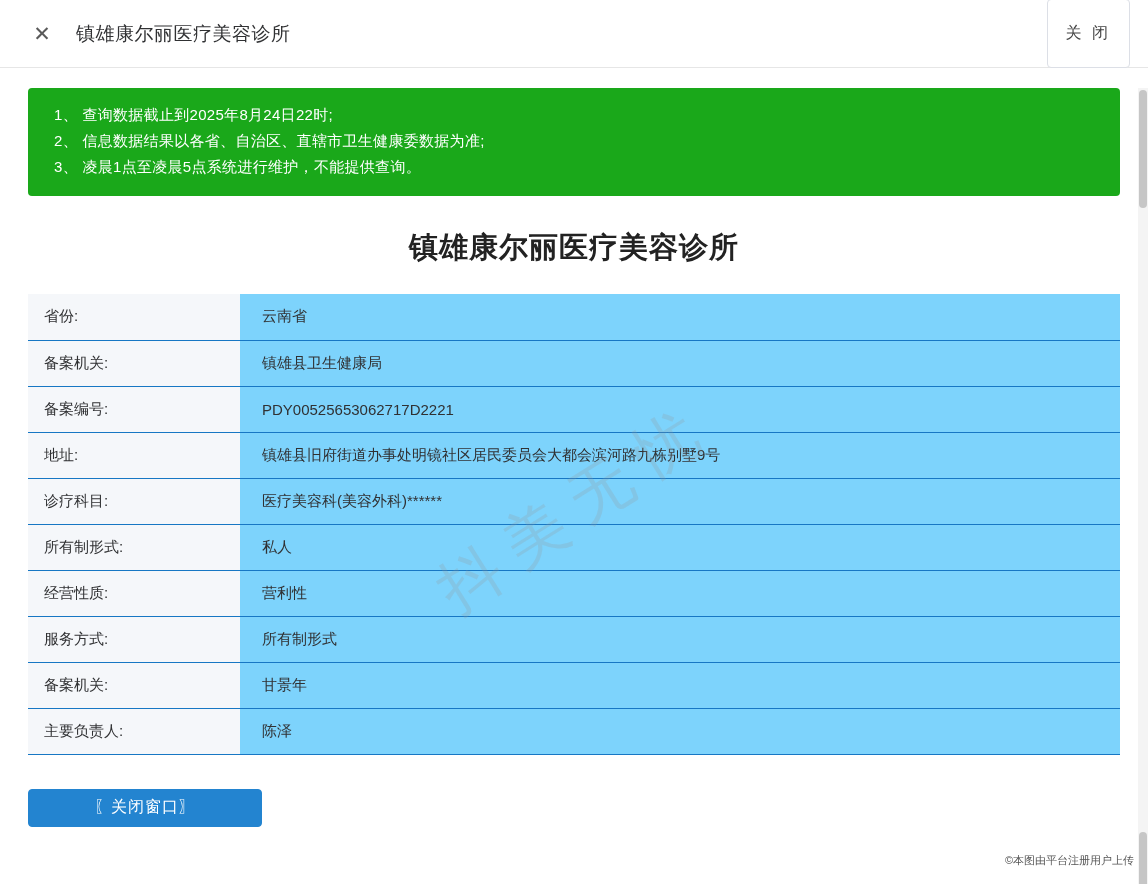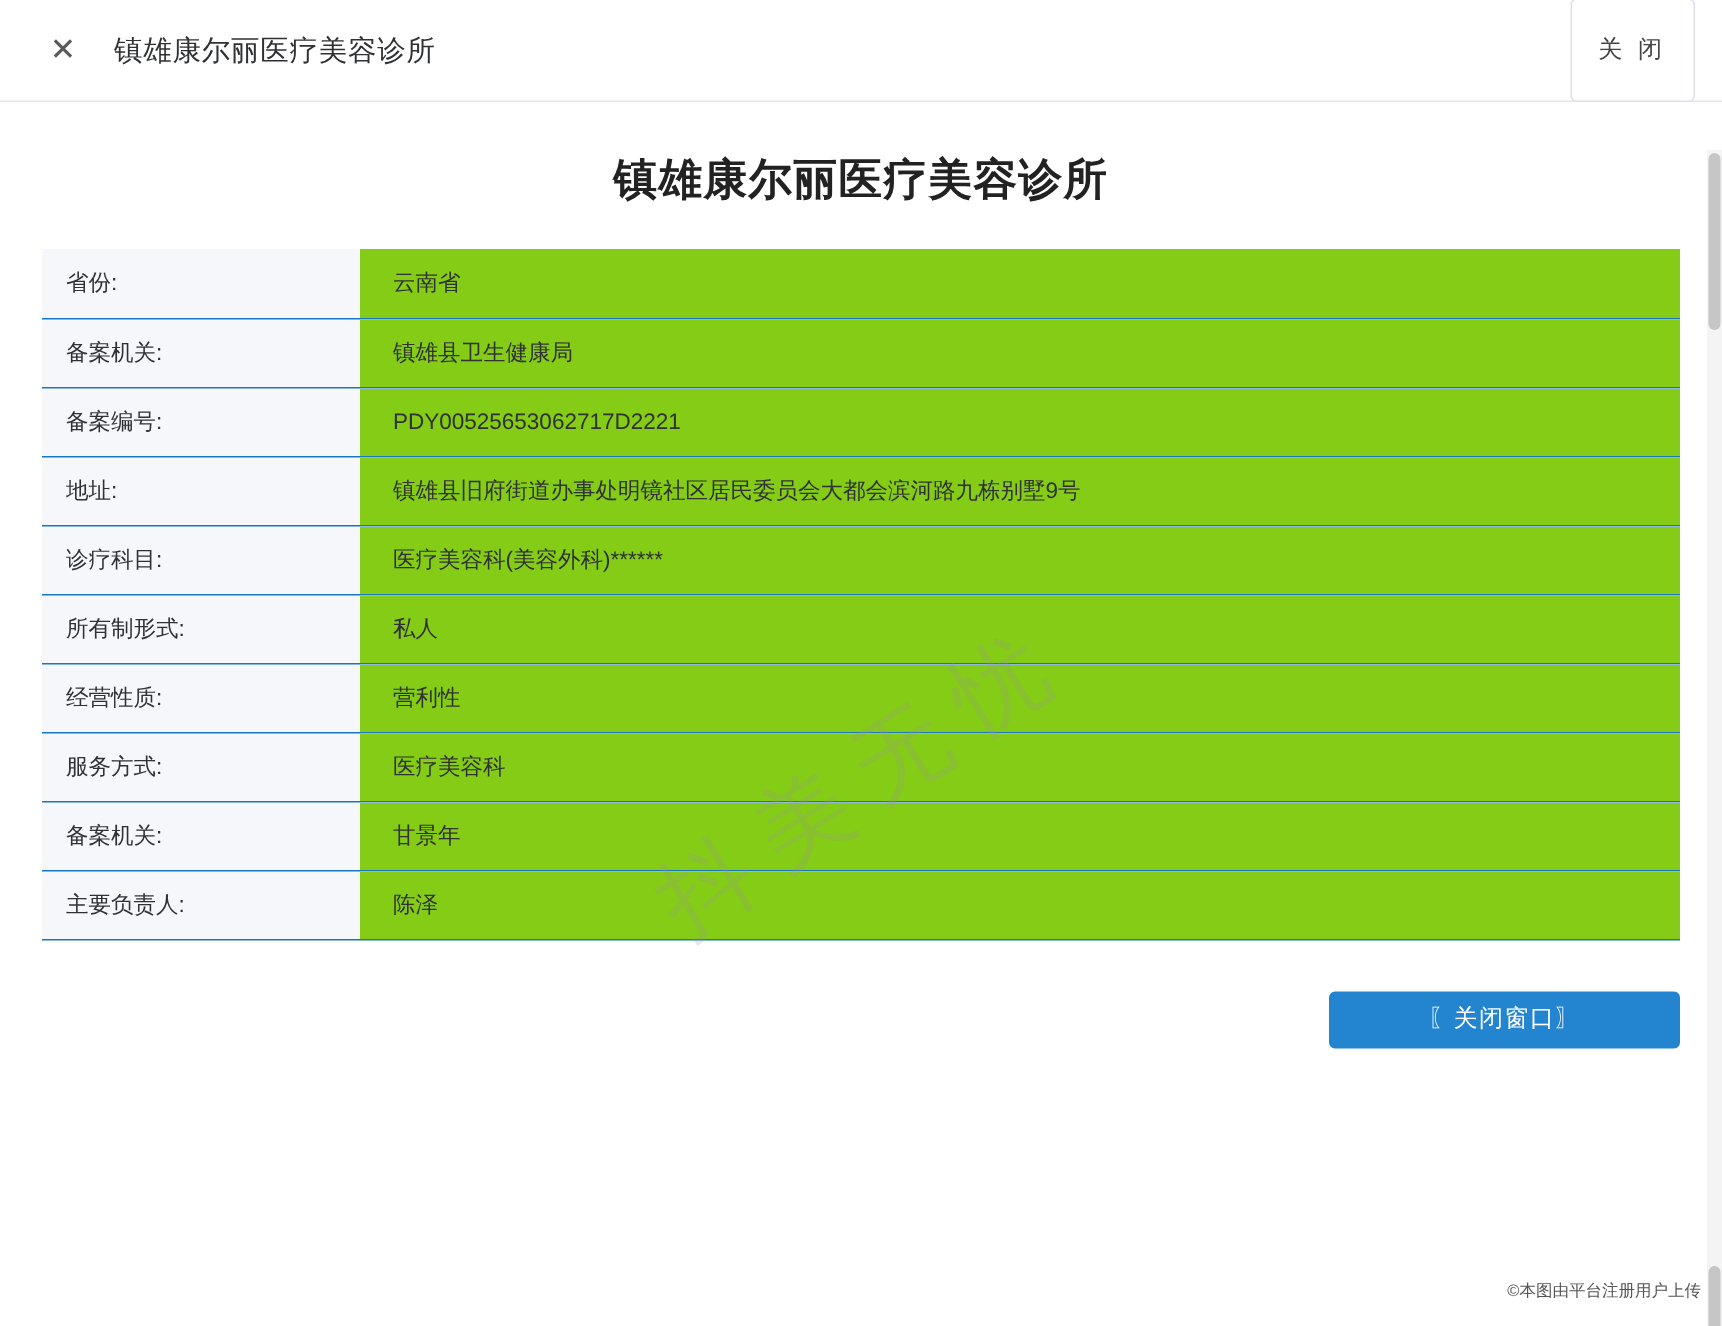--- a/index.html
+++ b/index.html
@@ -138,33 +138,33 @@
     padding: 0;
   }
   .info-table td.label {
     width: 196px;
     background: #f5f7fa;
     padding-left: 16px;
     color: #303133;
   }
   .info-table td.value {
     padding-left: 22px;
-    background: #84cc16;
+    background: #7dd3fc;
     color: #303133;
     white-space: nowrap;
     overflow: hidden;
     text-overflow: ellipsis;
   }
   .info-table tr.last td { border-bottom: 1px solid #e4e7ed; }
 
   
   .footer {
     margin-top: 34px;
     display: flex;
-    justify-content: flex-end;
+    justify-content: flex-start;
   }
   .close-window-btn {
     width: 234px;
     height: 38px;
     background: #2384d0;
     border: 1px solid #2384d0;
     border-radius: 4px;
     color: #ffffff;
     font-size: 16px;
     letter-spacing: 1px;
@@ -215,20 +215,25 @@
   <button class="close-btn">关 闭</button>
 </div>
 
 <div class="page">
 
   <div class="scrollbar-track">
     <div class="scrollbar-thumb"></div>
     <div class="scrollbar-thumb2"></div>
   </div>
 
+  <div class="notice">
+    <div class="notice-line">1、 查询数据截止到2025年8月24日22时;</div>
+    <div class="notice-line">2、 信息数据结果以各省、自治区、直辖市卫生健康委数据为准;</div>
+    <div class="notice-line">3、 凌晨1点至凌晨5点系统进行维护，不能提供查询。</div>
+  </div>
 
   <div class="doc-title">镇雄康尔丽医疗美容诊所</div>
 
   <table class="info-table">
     <tbody>
       <tr>
         <td class="label">省份:</td>
         <td class="value">云南省</td>
       </tr>
       <tr>
@@ -250,21 +255,21 @@
       <tr>
         <td class="label">所有制形式:</td>
         <td class="value">私人</td>
       </tr>
       <tr>
         <td class="label">经营性质:</td>
         <td class="value">营利性</td>
       </tr>
       <tr>
         <td class="label">服务方式:</td>
-        <td class="value">医疗美容科</td>
+        <td class="value">所有制形式</td>
       </tr>
       <tr>
         <td class="label">备案机关:</td>
         <td class="value">甘景年</td>
       </tr>
       <tr>
         <td class="label">主要负责人:</td>
         <td class="value">陈泽</td>
       </tr>
     </tbody>

